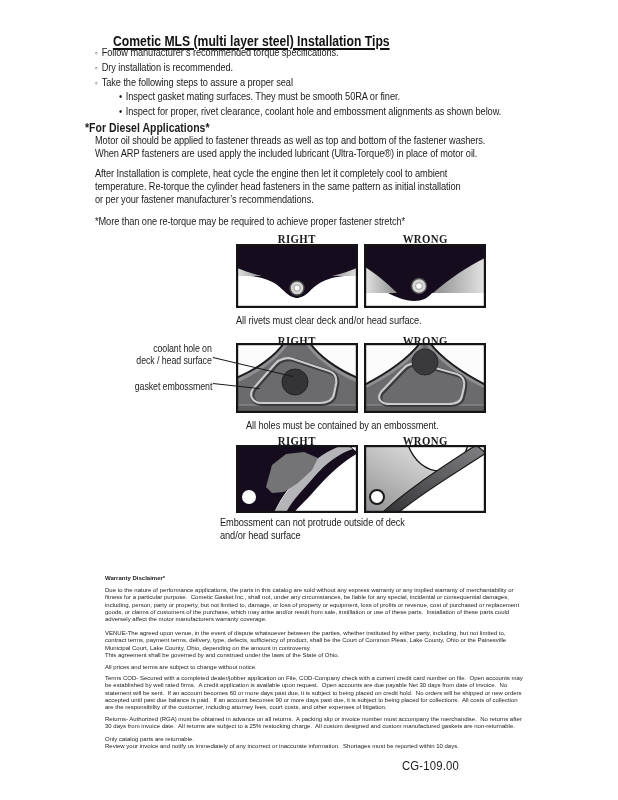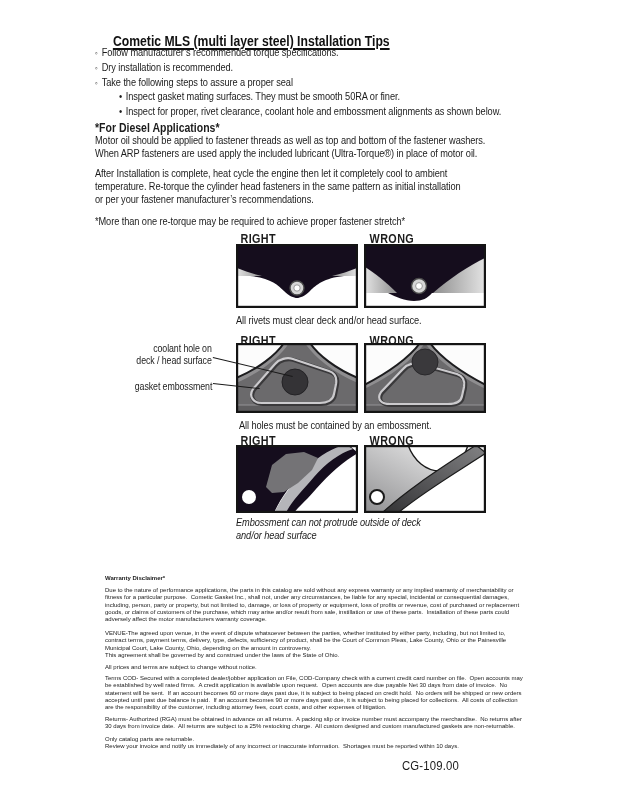--- a/index.html
+++ b/index.html
@@ -11,21 +11,21 @@
   .cond{transform:scaleX(0.84);transform-origin:0 0;display:inline-block;}
   .cond-r{transform:scaleX(0.84);transform-origin:100% 0;display:inline-block;}
   .cond-c{transform:scaleX(0.80);transform-origin:50% 0;display:inline-block;}
   .title{font-size:14.5px;font-weight:700;text-decoration:underline;
          text-decoration-thickness:1.5px;text-underline-offset:2px;white-space:nowrap;color:#111;}
   .body-text{font-size:11px;line-height:13px;white-space:pre-line;letter-spacing:-0.1px;}
   .bullet-row{display:flex;align-items:flex-start;height:15px;font-size:11px;letter-spacing:-0.1px;}
   .bullet-marker{width:8px;font-size:9px;line-height:14px;}
   .sub-marker{width:8px;font-size:11px;line-height:13px;}
   .diesel-head{font-size:12.5px;font-weight:700;white-space:nowrap;}
-  .fig-label-wrap{width:122px;text-align:left;}
+  .fig-label-wrap{width:122px;text-align:center;font-family:Liberation Serif, serif;}
   .fig-label{font-size:13.5px;font-weight:700;letter-spacing:0.5px;}
   .fig-box{width:122px;background:#fff;}
   .fig-box svg{display:block;}
   .caption{font-size:11px;line-height:12.5px;white-space:pre-line;letter-spacing:-0.1px;}
   .annot{font-size:10.5px;line-height:12px;text-align:right;white-space:pre-line;letter-spacing:-0.1px;}
   .leader{position:absolute;height:0;border-top:1.3px solid #1a1a1a;transform-origin:0 0;z-index:5;}
   .tiny{font-size:6px;line-height:7.3px;letter-spacing:0;white-space:pre;color:#222;}
   .tiny-head{font-weight:700;}
   .footer-code{font-size:13.5px;letter-spacing:0.2px;color:#1a1a1a;}
 </style>
@@ -54,21 +54,21 @@
   <div class="bullet-row cond">
     <span class="sub-marker">•</span>
     <span>Inspect gasket mating surfaces.  They must be smooth 50RA or finer.</span>
   </div>
   <div class="bullet-row cond">
     <span class="sub-marker">•</span>
     <span>Inspect for proper, rivet clearance, coolant hole and embossment alignments as shown below.</span>
   </div>
 </div>
 
-<div class="abs" style="left:95px;top:118px;">
+<div class="abs" style="left:85px;top:118px;">
   <span class="cond diesel-head">*For Diesel Applications*</span>
 </div>
 <div class="abs" style="left:95px;top:134px;width:560px;">
   <span class="cond body-text">Motor oil should be applied to fastener threads as well as top and bottom of the fastener washers.
 When ARP fasteners are used apply the included lubricant (Ultra-Torque®) in place of motor oil.</span>
 </div>
 <div class="abs" style="left:95px;top:167px;width:560px;">
   <span class="cond body-text">After Installation is complete, heat cycle the engine then let it completely cool to ambient
 temperature. Re-torque the cylinder head fasteners in the same pattern as initial installation
 or per your fastener manufacturer’s recommendations.</span>
@@ -166,21 +166,21 @@
     <path d="M66,0 L122,0 L122,42 C98,30 76,14 66,0 Z" fill="#fcfcfc" stroke="#1c1c1e" stroke-width="2"></path>
     <rect x="0" y="62" width="122" height="8" fill="#5e5d5f"></rect>
     <path d="M0,62 L122,62" stroke="#949396" stroke-width="1"></path>
     <path d="M18,50 L40,27 C44,22 52,20 58,22 L94,32 C100,34 102,39 101,45 L99,54 C98,60 92,62 85,62 L27,62 C19,62 13,58 18,50 Z" fill="none" stroke="#3a393b" stroke-width="4"></path>
     <path d="M17,49 L39,26 C43,21 51,19 57,21 L93,31 C99,33 101,38 100,44 L98,53 C97,59 91,61 84,61 L26,61 C18,61 12,57 17,49 Z" fill="none" stroke="#cbcacd" stroke-width="2.2"></path>
     <circle cx="61" cy="19" r="13" fill="#3a393c" stroke="#29282b" stroke-width="1"></circle>
     <rect x="1" y="1" width="120" height="68" fill="none" stroke="#141414" stroke-width="2.4"></rect>
   </svg>
 </div>
 
-<div class="abs" style="left:239px;top:415px;width:340px;">
+<div class="abs" style="left:246px;top:415px;width:340px;">
   <span class="cond caption">All holes must be contained by an embossment.</span>
 </div>
 
 <div class="abs fig-label-wrap" style="left:236px;top:431px;">
   <span class="cond-c fig-label">RIGHT</span>
 </div>
 <div class="abs fig-label-wrap" style="left:364px;top:431px;">
   <span class="cond-c fig-label">WRONG</span>
 </div>
 
@@ -210,21 +210,21 @@
     </defs>
     <rect x="0" y="0" width="122" height="68" fill="url(#lg3)"></rect>
     <path d="M44,0 C50,16 62,26 76,26 C90,26 100,14 104,0 Z" fill="#ffffff" stroke="#1a1a1a" stroke-width="1.4"></path>
     <path d="M30,68 L122,8 L122,68 Z" fill="#ffffff"></path>
     <path d="M18,68 C46,42 82,20 112,0 L122,8 C98,24 60,46 34,68 Z" fill="url(#dg3)" stroke="#1a1a1a" stroke-width="1.2"></path>
     <circle cx="13" cy="52" r="7" fill="#ffffff" stroke="#1a1a1a" stroke-width="2"></circle>
     <rect x="1" y="1" width="120" height="66" fill="none" stroke="#141414" stroke-width="2.4"></rect>
   </svg>
 </div>
 
-<div class="abs" style="left:236px;top:516px;width:340px;font-style:italic;">
+<div class="abs" style="left:220px;top:516px;width:340px;">
   <span class="cond caption">Embossment can not protrude outside of deck
 and/or head surface</span>
 </div>
 
 <div class="abs tiny tiny-head" style="left:105px;top:575px;">Warranty Disclaimer*</div>
 <div class="abs tiny" style="left:105px;top:587px;">Due to the nature of performance applications, the parts in this catalog are sold without any express warranty or any implied warranty of merchantability or
 fitness for a particular purpose.  Cometic Gasket Inc., shall not, under any circumstances, be liable for any special, incidental or consequential damages,
 including, person, party or property, but not limited to, damage, or loss of property or equipment, loss of profits or revenue, cost of purchased or replacement
 goods, or claims of customers of the purchase, which may arise and/or result from sale, instillation or use of these parts.  Installation of these parts could
 adversely affect the motor manufacturers warranty coverage.</div>

